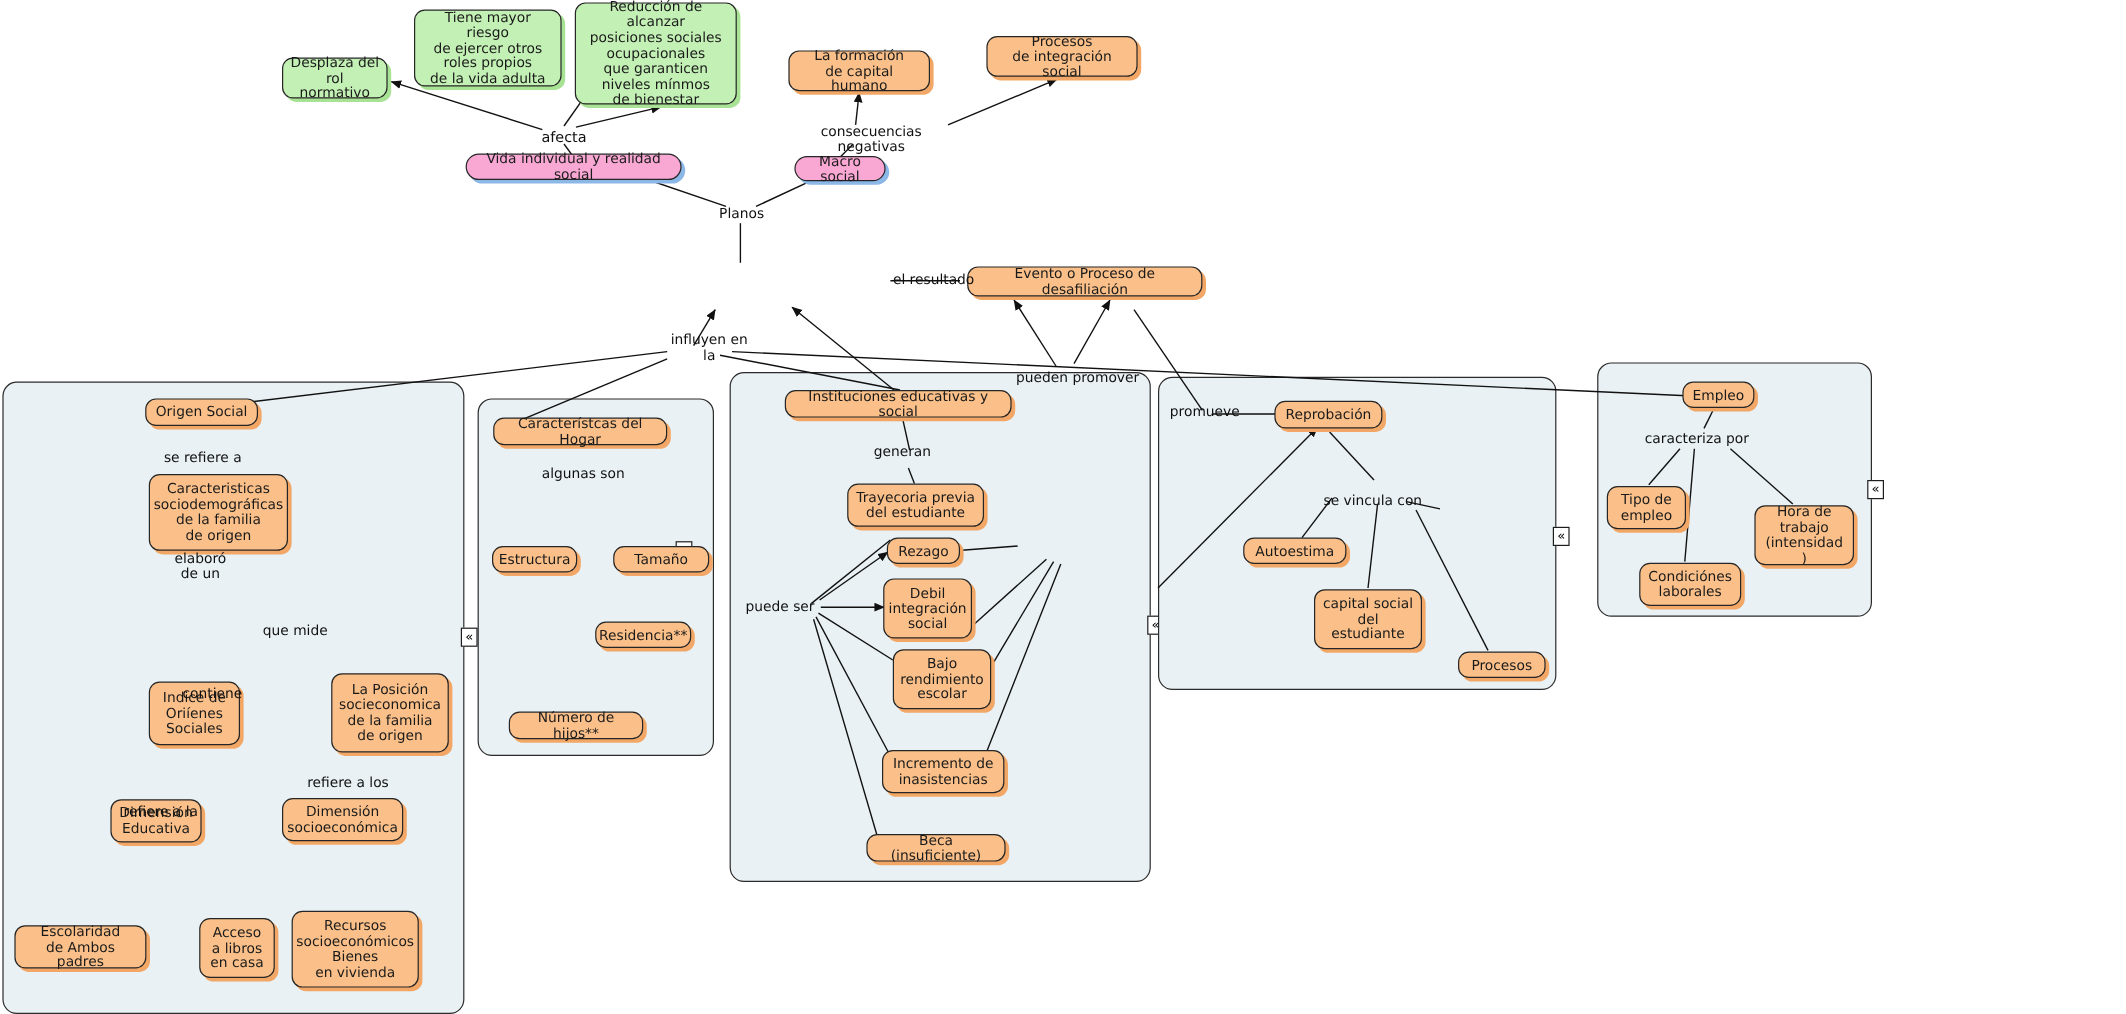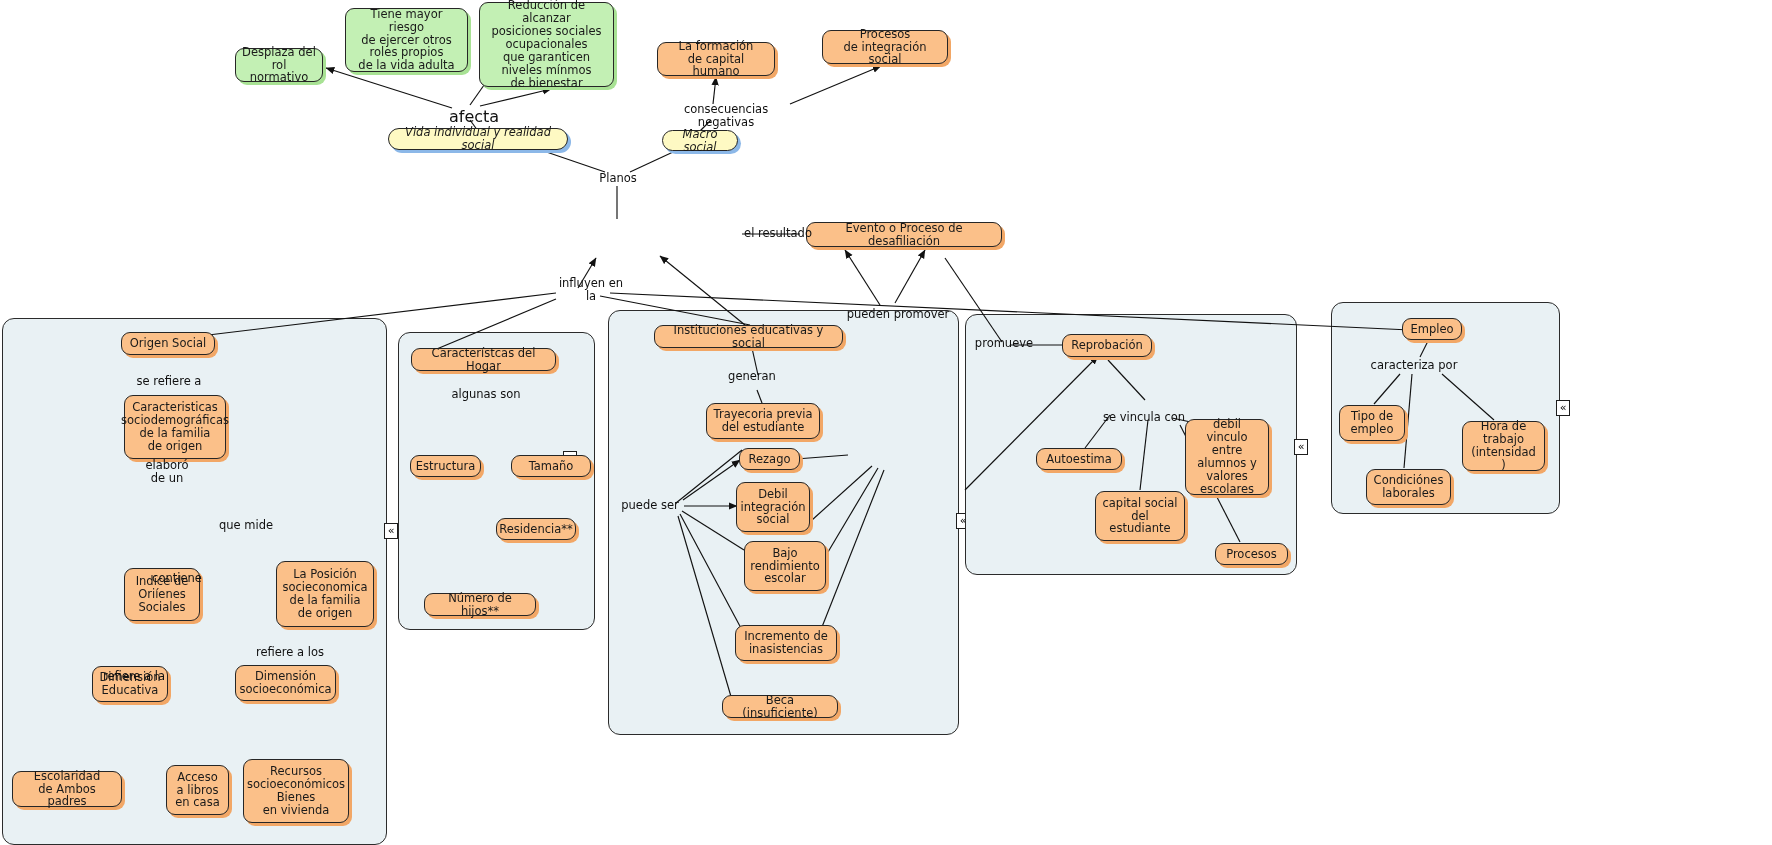--- a/index.html
+++ b/index.html
@@ -10,21 +10,21 @@
   svg#wires{position:absolute;left:0;top:0;width:1772px;height:845px;}
 
   
   .node{position:absolute;box-sizing:border-box;display:flex;
         align-items:center;justify-content:center;text-align:center;
         border:1px solid #262626;border-radius:9px;
         line-height:1.12;white-space:pre-line;
         color:#1a1a1a;padding:2px 6px;}
   .orange{background:#fbc089;box-shadow:3px 3px 0 0 #f2a766;}
   .green {background:#c3f0b4;box-shadow:3px 3px 0 0 #a8e294;}
-  .blue  {background:#fef9c3;box-shadow:3px 3px 0 0 #8cb8e8;font-style:italic;}
+  .blue  {background:#f9a8d4;box-shadow:3px 3px 0 0 #8cb8e8;}
   .bigblue{background:#78b2ef;box-shadow:3px 3px 0 0 #8cb8e8;border-radius:11px;}
 
   
   .group{position:absolute;box-sizing:border-box;background:#e9f1f4;
          border:1px solid #2b2b2b;border-radius:12px;}
   .collapse{position:absolute;width:14px;height:16px;box-sizing:border-box;
             background:#ffffff;border:1px solid #1d1d1d;
             font-size:11px;line-height:14px;text-align:center;color:#000;}
 
   
@@ -147,21 +147,21 @@
 
   <div class="node blue" style="left:388px;top:128px;width:180px;height:22px;font-size:11.5px;border-radius:11px;">Vida individual y realidad social</div>
 
   <div class="node blue" style="left:662px;top:130px;width:76px;height:21px;font-size:11.5px;border-radius:11px;">Macro social</div>
 
 
   <div class="node orange" style="left:806px;top:222px;width:196px;height:25px;font-size:11.5px;">Evento o Proceso de desafiliación</div>
 
   <div class="node orange" style="left:121px;top:332px;width:94px;height:23px;font-size:11.5px;">Origen Social</div>
 
-  <div class="node orange" style="left:124px;top:395px;width:102px;height:64px;font-size:11.5px;">Caracteristicas
+  <div class="node orange" style="left:124px;top:395px;width:116px;height:64px;font-size:11.5px;">Caracteristicas
 sociodemográficas
 de la familia
 de origen</div>
 
   <div class="node orange" style="left:124px;top:568px;width:76px;height:53px;font-size:11.5px;">Indice de
 Oriíenes
 Sociales</div>
 
   <div class="node orange" style="left:276px;top:561px;width:98px;height:66px;font-size:11.5px;">La Posición
 socieconomica
@@ -217,41 +217,36 @@
   <div class="node orange" style="left:722px;top:695px;width:116px;height:23px;font-size:11.5px;">Beca (insuficiente)</div>
 
   <div class="node orange" style="left:1062px;top:334px;width:90px;height:23px;font-size:11.5px;">Reprobación</div>
 
   <div class="node orange" style="left:1036px;top:448px;width:86px;height:22px;font-size:11.5px;">Autoestima</div>
 
   <div class="node orange" style="left:1095px;top:491px;width:90px;height:50px;font-size:11.5px;">capital social
 del
 estudiante</div>
 
-  <div class="node orange" style="left:1185px;top:419px;width:84px;height:76px;font-size:11.5px;">debil vinculo
-entre
-alumnos y
-valores
-escolares</div>
 
   <div class="node orange" style="left:1215px;top:543px;width:73px;height:22px;font-size:11.5px;">Procesos</div>
 
   <div class="node orange" style="left:1402px;top:318px;width:60px;height:22px;font-size:11.5px;">Empleo</div>
 
   <div class="node orange" style="left:1339px;top:405px;width:66px;height:36px;font-size:11.5px;">Tipo de
 empleo</div>
 
   <div class="node orange" style="left:1366px;top:469px;width:85px;height:36px;font-size:11.5px;">Condiciónes
 laborales</div>
 
   <div class="node orange" style="left:1462px;top:421px;width:83px;height:50px;font-size:11.5px;">Hora de
 trabajo
 (intensidad )</div>
 
-  <div class="lbl" style="left:449px;top:108px;width:42px;font-size:16px;">afecta</div>
+  <div class="lbl" style="left:449px;top:108px;width:42px;font-size:12px;">afecta</div>
 
   <div class="lbl" style="left:655px;top:103px;width:142px;font-size:11.5px;">consecuencias negativas</div>
 
   <div class="lbl" style="left:595px;top:172px;width:46px;font-size:11.5px;">Planos</div>
 
   <div class="lbl" style="left:742px;top:227px;width:72px;font-size:11.5px;">el resultado</div>
 
   <div class="lbl" style="left:553px;top:277px;width:76px;font-size:11.5px;">influyen en la</div>
 
   <div class="lbl" style="left:133px;top:375px;width:72px;font-size:11.5px;">se refiere a</div>

